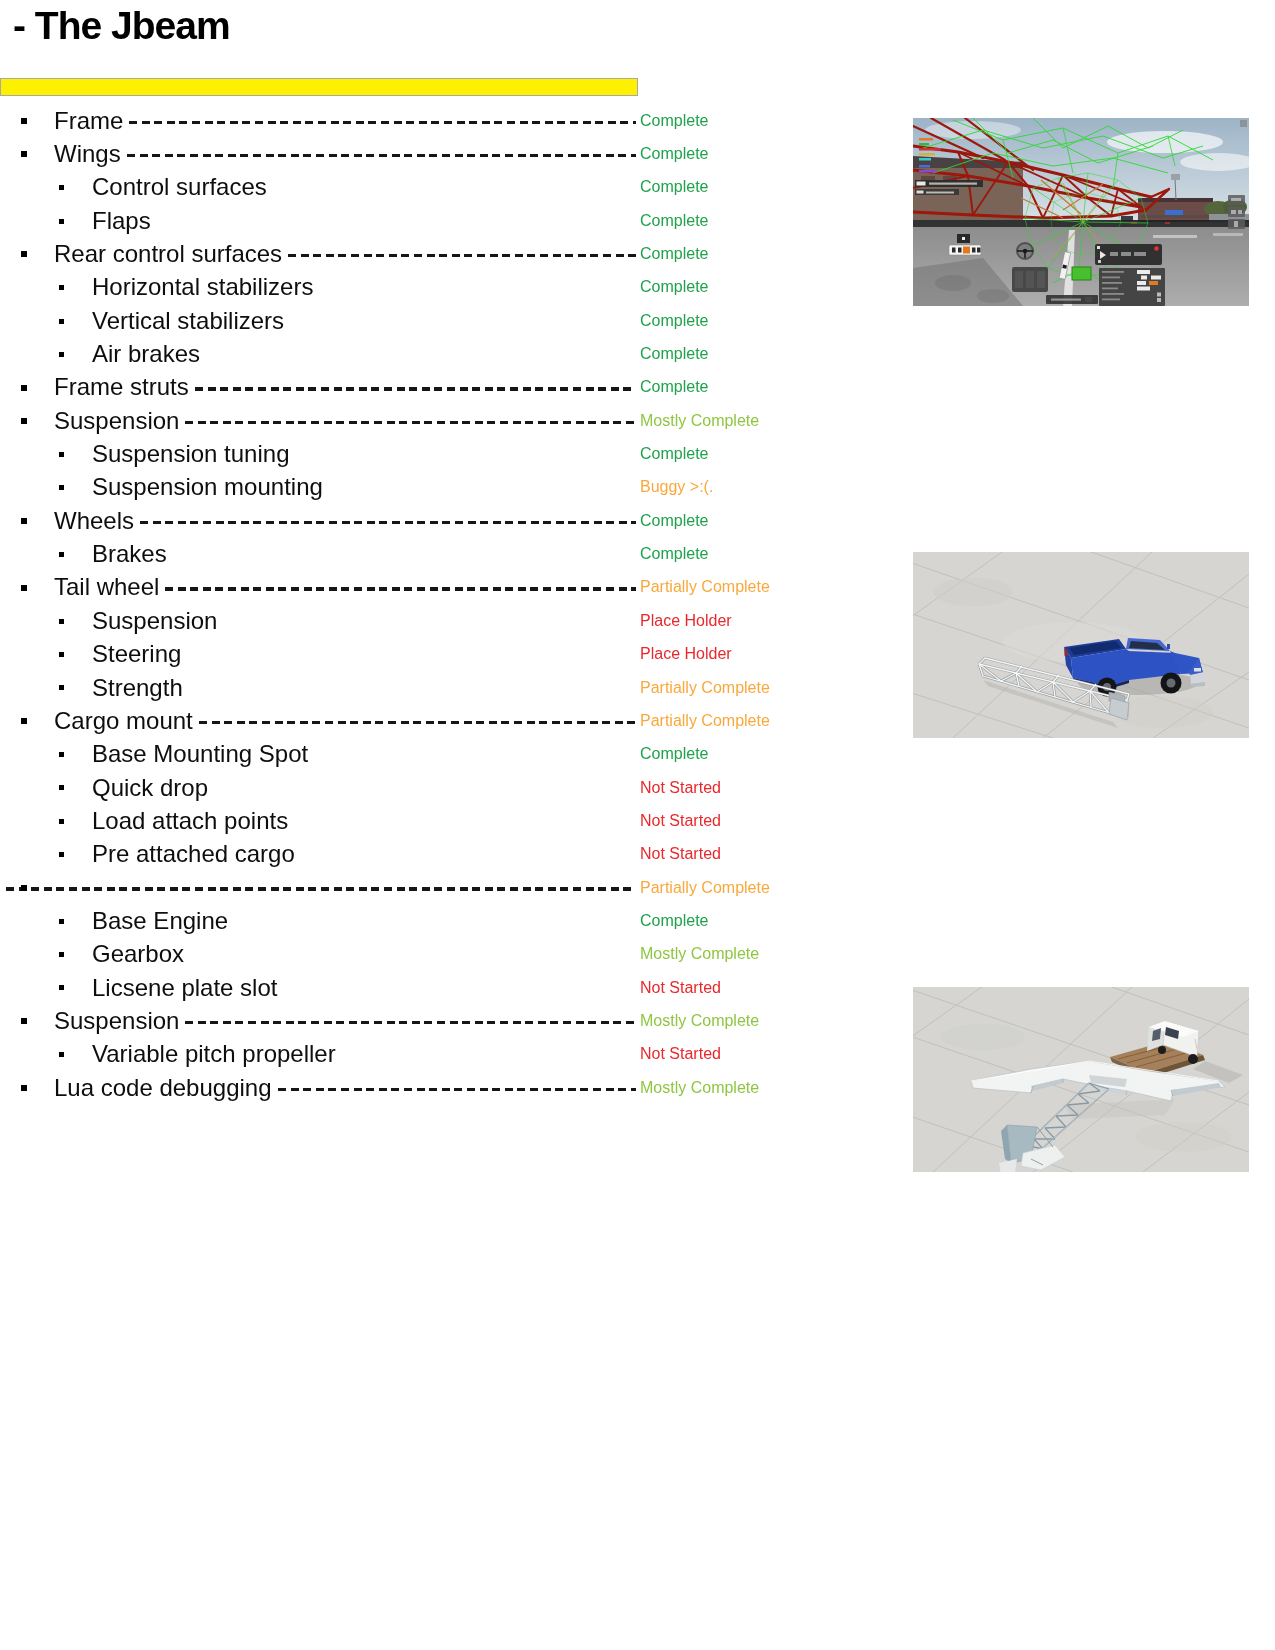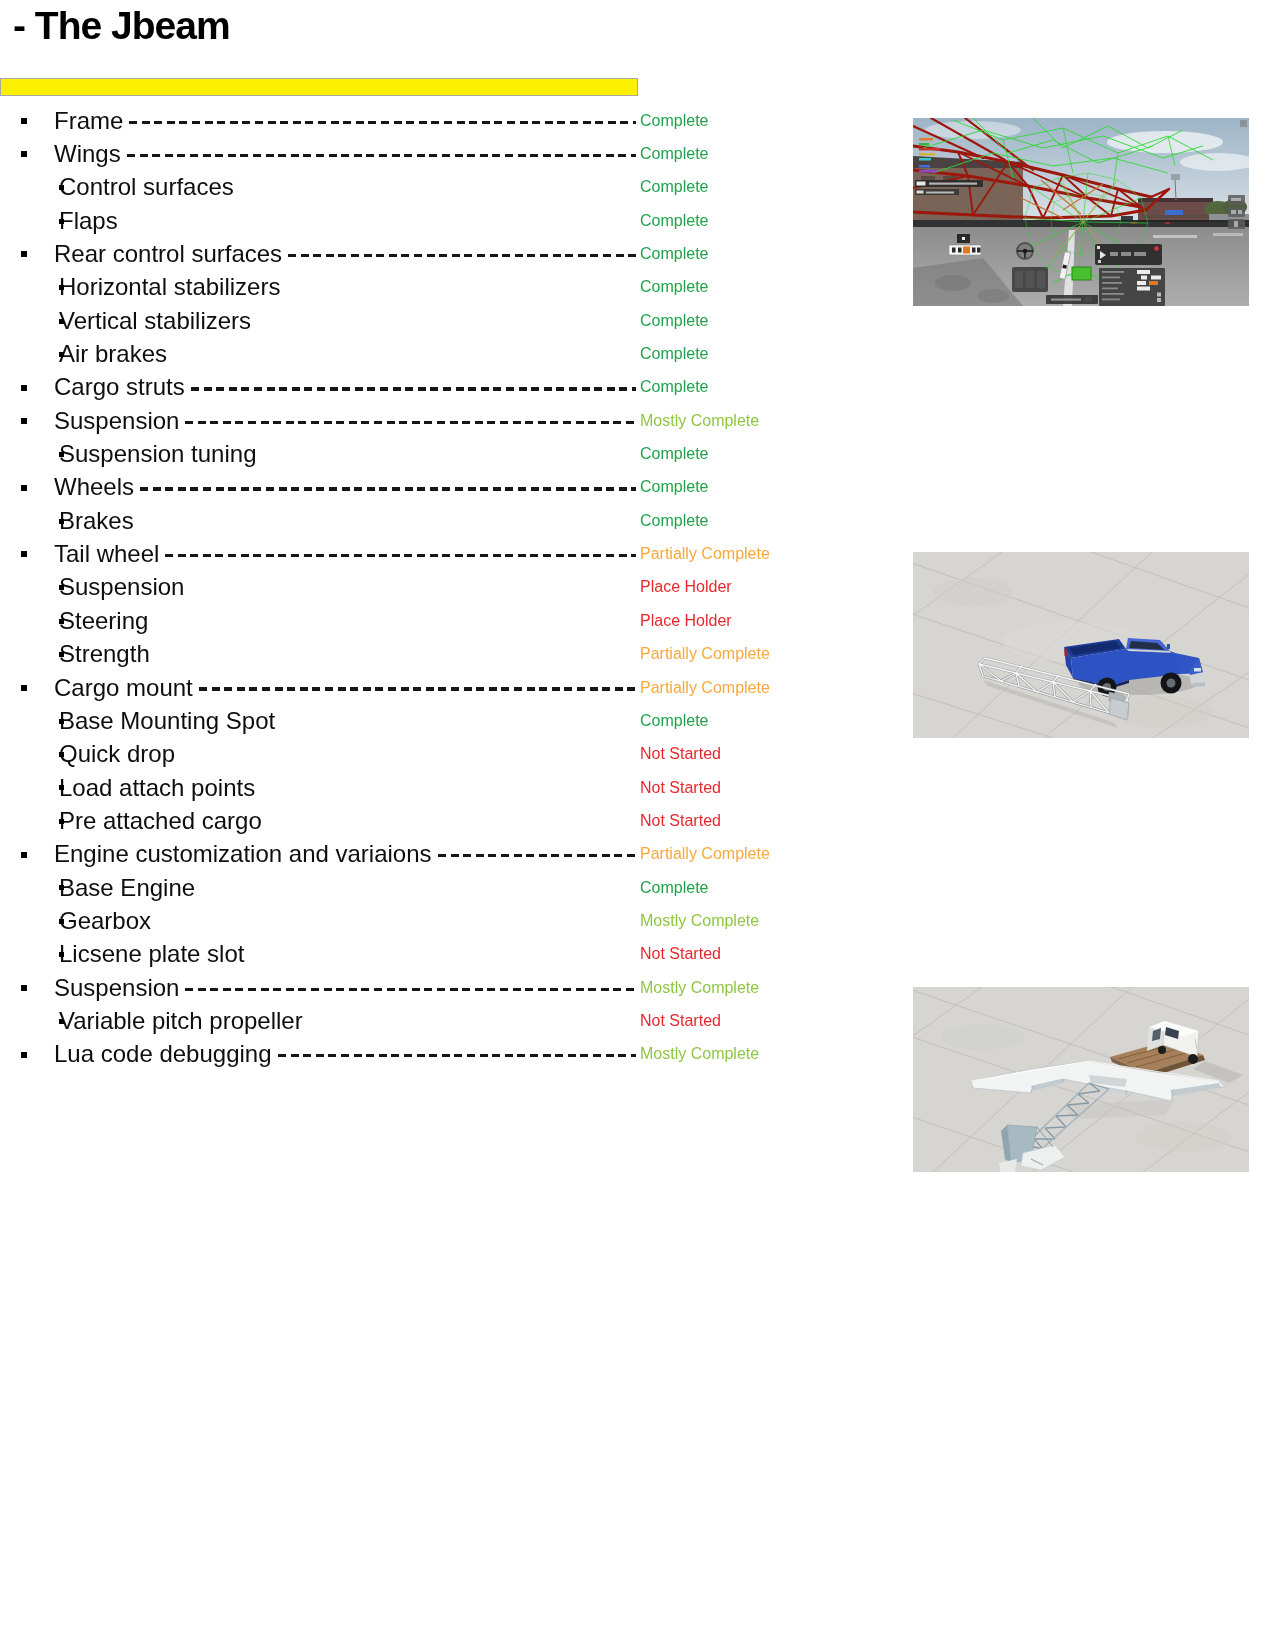--- a/index.html
+++ b/index.html
@@ -15,21 +15,21 @@
     position:absolute;left:0;top:78px;width:638px;height:18px;
     box-sizing:border-box;border:1px solid #a8a8a8;
   }
   #checklist{position:absolute;left:0;top:104px;width:880px;text-align:right;}
   .row{position:relative;display:flex;align-items:center;height:33.35px;width:640px;}
   .bullet{position:absolute;background:#000;}
   .row.l1 .bullet{left:21px;width:6px;height:6px;top:14px;}
   .row.l2 .bullet{left:59px;width:5px;height:5px;top:14.5px;}
   .label{font-size:24px;color:#0e0e0e;white-space:nowrap;}
   .row.l1 .label{margin-left:54px;}
-  .row.l2 .label{margin-left:59px;}
+  .row.l2 .label{margin-left:92px;}
   .dashes{
     flex:1;height:3.2px;margin:3px 4px 0 6px;
     background:repeating-linear-gradient(90deg,#161616 0 8px,transparent 8px 12.6px);
   }
   .status{position:absolute;left:640px;font-size:16px;white-space:nowrap;}
   .shot{position:absolute;left:913px;margin:0;}
   .shot svg{display:block;}
   #shot1{top:118px;}
   #shot2{top:552px;}
   #shot3{top:987px;}
@@ -83,36 +83,42 @@
     <span class="status" style="color: rgb(31, 162, 74);">Complete</span>
   </div>
     <div class="row l2">
     <span class="bullet"></span>
     <span class="label">Air brakes</span>
     <span class="dashes" style="visibility: hidden;"></span>
     <span class="status" style="color: rgb(31, 162, 74);">Complete</span>
   </div>
     <div class="row l1">
     <span class="bullet"></span>
-    <span class="label">Cargo struts</span>
+    <span class="label">Frame struts</span>
     <span class="dashes"></span>
     <span class="status" style="color: rgb(31, 162, 74);">Complete</span>
   </div>
     <div class="row l1">
     <span class="bullet"></span>
     <span class="label">Suspension</span>
     <span class="dashes"></span>
     <span class="status" style="color: rgb(141, 198, 63);">Mostly Complete</span>
   </div>
     <div class="row l2">
     <span class="bullet"></span>
     <span class="label">Suspension tuning</span>
     <span class="dashes" style="visibility: hidden;"></span>
     <span class="status" style="color: rgb(31, 162, 74);">Complete</span>
   </div>
+    <div class="row l2">
+    <span class="bullet"></span>
+    <span class="label">Suspension mounting</span>
+    <span class="dashes" style="visibility: hidden;"></span>
+    <span class="status" style="color: rgb(249, 168, 59);">Buggy &gt;:(.</span>
+  </div>
     <div class="row l1">
     <span class="bullet"></span>
     <span class="label">Wheels</span>
     <span class="dashes"></span>
     <span class="status" style="color: rgb(31, 162, 74);">Complete</span>
   </div>
     <div class="row l2">
     <span class="bullet"></span>
     <span class="label">Brakes</span>
     <span class="dashes" style="visibility: hidden;"></span>
@@ -167,21 +173,20 @@
     <span class="status" style="color: rgb(232, 40, 44);">Not Started</span>
   </div>
     <div class="row l2">
     <span class="bullet"></span>
     <span class="label">Pre attached cargo</span>
     <span class="dashes" style="visibility: hidden;"></span>
     <span class="status" style="color: rgb(232, 40, 44);">Not Started</span>
   </div>
     <div class="row l1">
     <span class="bullet"></span>
-    <span class="label">Engine customization and variaions</span>
     <span class="dashes"></span>
     <span class="status" style="color: rgb(249, 168, 59);">Partially Complete</span>
   </div>
     <div class="row l2">
     <span class="bullet"></span>
     <span class="label">Base Engine</span>
     <span class="dashes" style="visibility: hidden;"></span>
     <span class="status" style="color: rgb(31, 162, 74);">Complete</span>
   </div>
     <div class="row l2">

